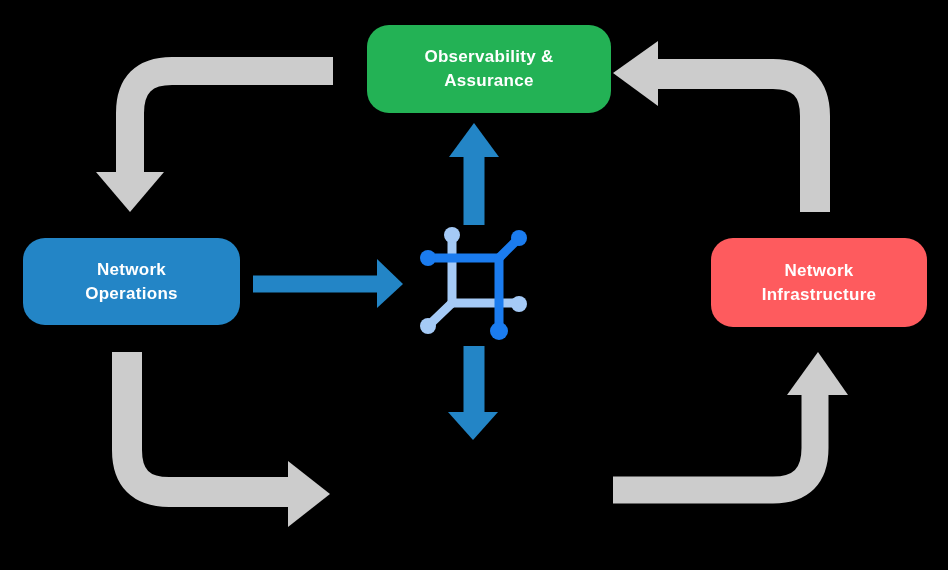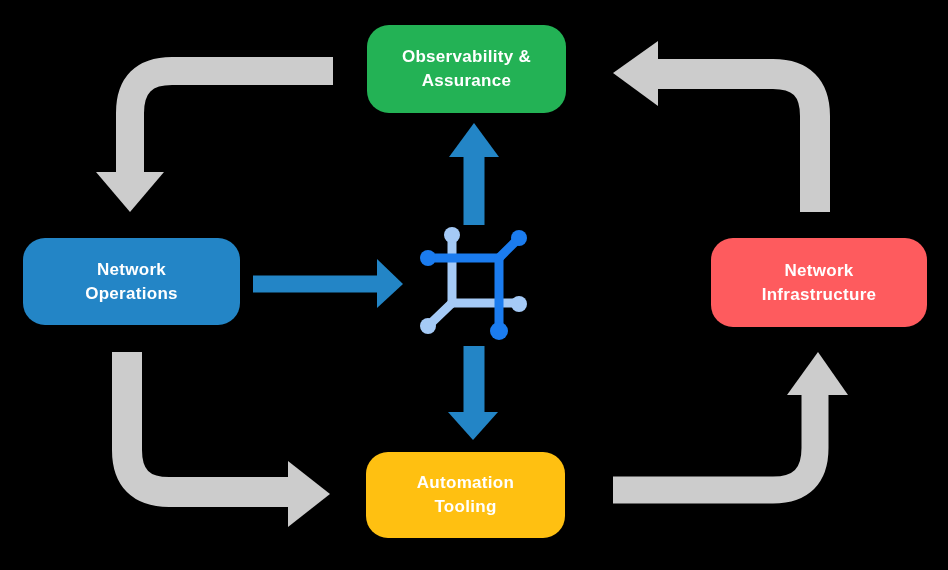--- a/index.html
+++ b/index.html
@@ -15,21 +15,21 @@
     overflow: hidden;
     font-family: "Liberation Sans", sans-serif;
   }
   .arrows-layer, .icon-layer {
     position: absolute;
     top: 0;
     left: 0;
   }
   .node-box {
     position: absolute;
-    width: 199px;
+    width: 244px;
     height: 88px;
     border-radius: 22px;
     display: flex;
     align-items: center;
     justify-content: center;
     box-sizing: border-box;
   }
   .node-label {
     color: #fff;
     font-size: 17px;
@@ -116,18 +116,14 @@
   <div class="node-box box-operations" style="background-color: rgb(35, 133, 198);">
     <span class="node-label">Network
 Operations</span>
   </div>
 
   <div class="node-box box-infrastructure" style="background-color: rgb(254, 91, 94);">
     <span class="node-label">Network
 Infrastructure</span>
   </div>
 
-  <div class="node-box box-automation" style="background-color: rgb(255, 192, 17);">
-    <span class="node-label">Automation
-Tooling</span>
-  </div>
 
 </div>
 
 </body></html>

